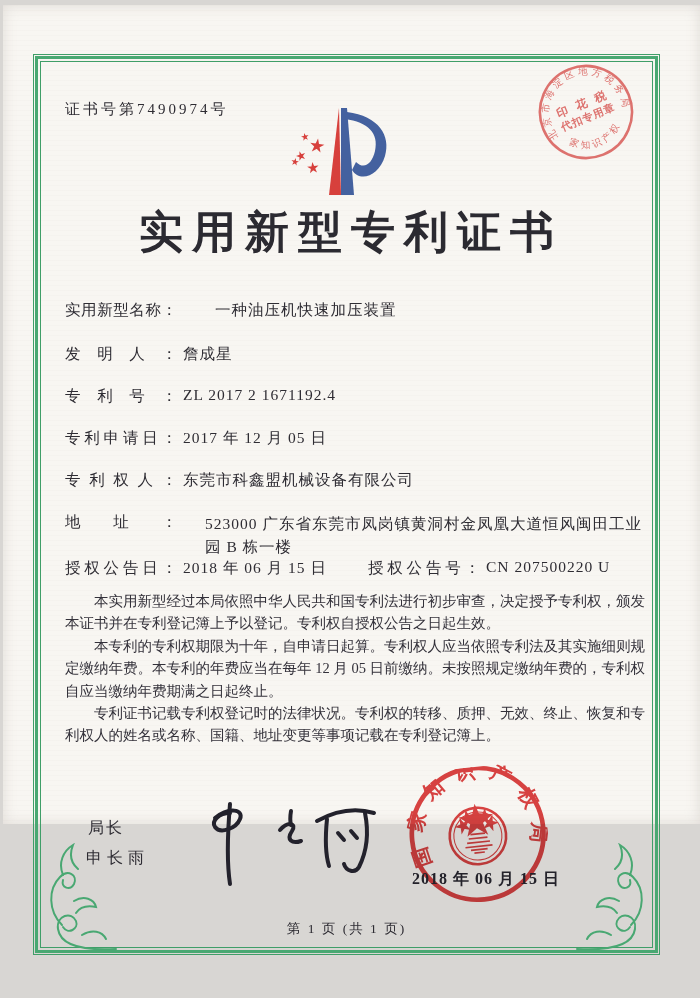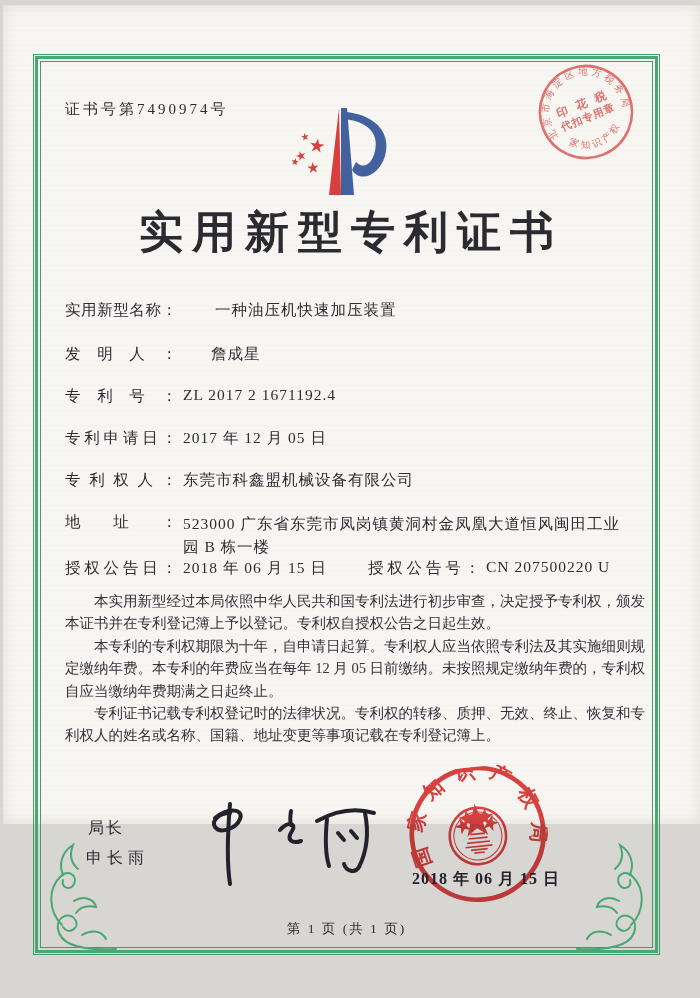--- a/index.html
+++ b/index.html
@@ -87,37 +87,37 @@
         <use href="#star" transform="translate(22,63) scale(6) rotate(-6)"></use>
       </g>
     </svg>
 
     <div class="abs txt page-title">实用新型专利证书</div>
 
     <div class="abs txt field-row" style="top:295px;gap:32px;">
       <span class="flabel">实用新型名称：</span>
       <span class="fvalue">一种油压机快速加压装置</span>
     </div>
-    <div class="abs txt field-row" style="top:339px;gap:28px;">
+    <div class="abs txt field-row" style="top:339px;">
       <span class="flabel">发明人：</span>
       <span class="fvalue">詹成星</span>
     </div>
     <div class="abs txt field-row" style="top:381px;">
       <span class="flabel">专利号：</span>
       <span class="fvalue">ZL 2017 2 1671192.4</span>
     </div>
     <div class="abs txt field-row" style="top:423px;">
       <span class="flabel">专利申请日：</span>
       <span class="fvalue">2017 年 12 月 05 日</span>
     </div>
     <div class="abs txt field-row" style="top:465px;">
       <span class="flabel">专利权人：</span>
       <span class="fvalue">东莞市科鑫盟机械设备有限公司</span>
     </div>
-    <div class="abs txt field-row" style="top:507px;">
+    <div class="abs txt field-row" style="top:507px;justify-content:space-between;">
       <span class="flabel">地址：</span>
       <span class="fvalue-wrap">523000 广东省东莞市凤岗镇黄洞村金凤凰大道恒风闽田工业园 B 栋一楼</span>
     </div>
     <div class="abs txt field-row" style="top:553px;">
       <span class="flabel">授权公告日：</span>
       <span class="fvalue">2018 年 06 月 15 日</span>
       <span class="col2">
         <span class="flabel">授权公告号：</span>
         <span class="fvalue">CN 207500220 U</span>
       </span>

